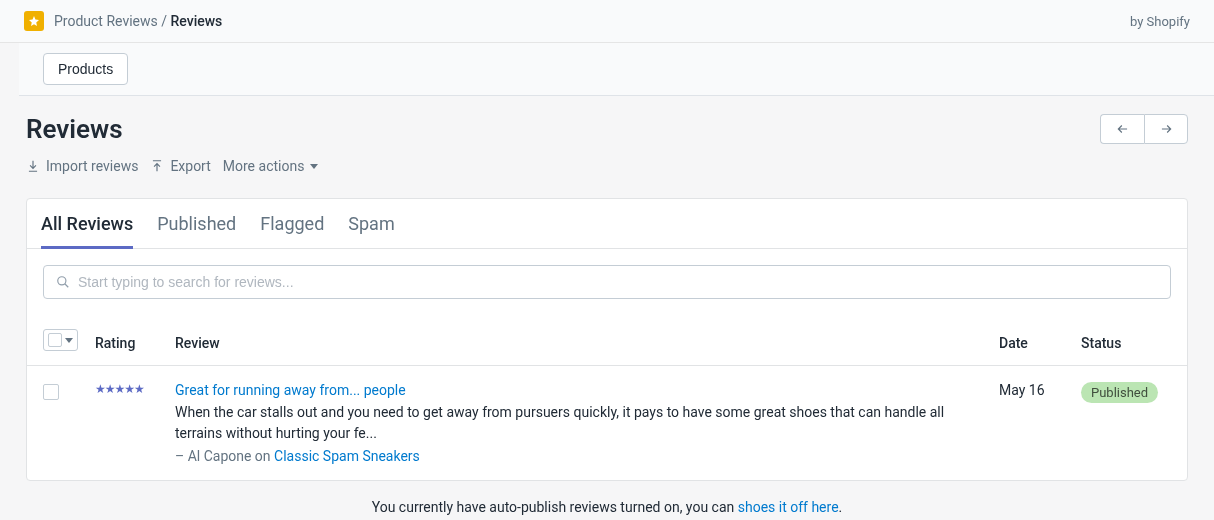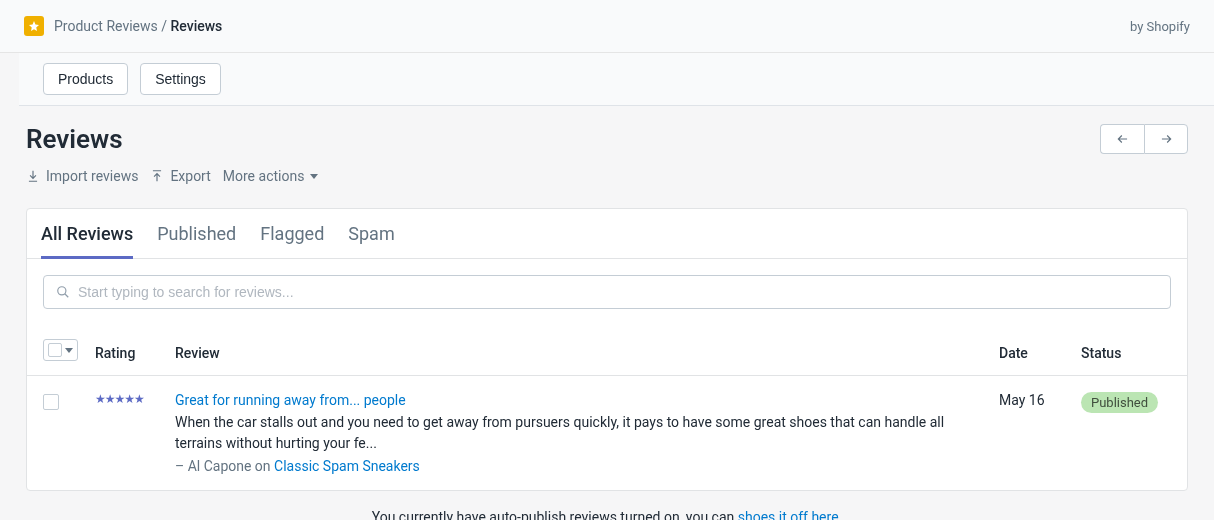--- a/index.html
+++ b/index.html
@@ -1,17 +1,17 @@
 <!DOCTYPE html>
 <html><head>
 <meta charset="utf-8">
 <style>
 * { box-sizing: border-box; margin: 0; padding: 0; }
 body { font-family: -apple-system, BlinkMacSystemFont, "Segoe UI", Roboto, Helvetica, Arial, sans-serif; background: #f6f6f7; color: #212b36; font-size: 14px; width: 1214px; }
-.topbar { display: flex; align-items: center; height: 53px; padding: 0 24px; border-bottom: 1px solid #e5e5e5; background: #f9fafb; }
+.topbar { display: flex; align-items: center; height: 43px; padding: 0 24px; border-bottom: 1px solid #e5e5e5; background: #f9fafb; }
 .app-icon { width: 20px; height: 20px; background: #f0b000; border-radius: 3px; display: flex; align-items: center; justify-content: center; margin-right: 10px; }
 .breadcrumb { color: #637381; font-size: 14px; }
 .breadcrumb .current { color: #212b36; font-weight: 500; }
 .topbar-right { margin-left: auto; color: #637381; font-size: 13px; }
 .navbar { display: flex; align-items: center; gap: 12px; padding: 10px 24px; border-bottom: 1px solid #dfe3e8; background: #f9fafb; margin-left: 19px; }
 .btn { background: #fff; border: 1px solid #c4cdd5; border-radius: 4px; padding: 7px 14px; font-size: 14px; color: #212b36; cursor: pointer; font-weight: 500; }
 .page { padding: 18px 26px; }
 .page-header { display: flex; align-items: flex-start; }
 .page-title { font-size: 26px; font-weight: 600; }
 .pager { margin-left: auto; display: flex; }
@@ -62,21 +62,20 @@
   <div class="breadcrumb">
     <span>Product Reviews</span>
     <span> / </span>
     <span class="current">Reviews</span>
   </div>
   <div class="topbar-right">by Shopify</div>
 </div>
 
 <div class="navbar">
   <button class="btn">Products</button>
-  <button class="btn">Settings</button>
 </div>
 
 <div class="page">
   <div class="page-header">
     <h1 class="page-title">Reviews</h1>
     <div class="pager">
       <div class="pager-btn">
         <svg width="18" height="14" viewBox="0 0 24 24" fill="none" stroke="#637381" stroke-width="2">
             <path d="M19 12H5M10 6l-6 6 6 6"></path>
           </svg>

